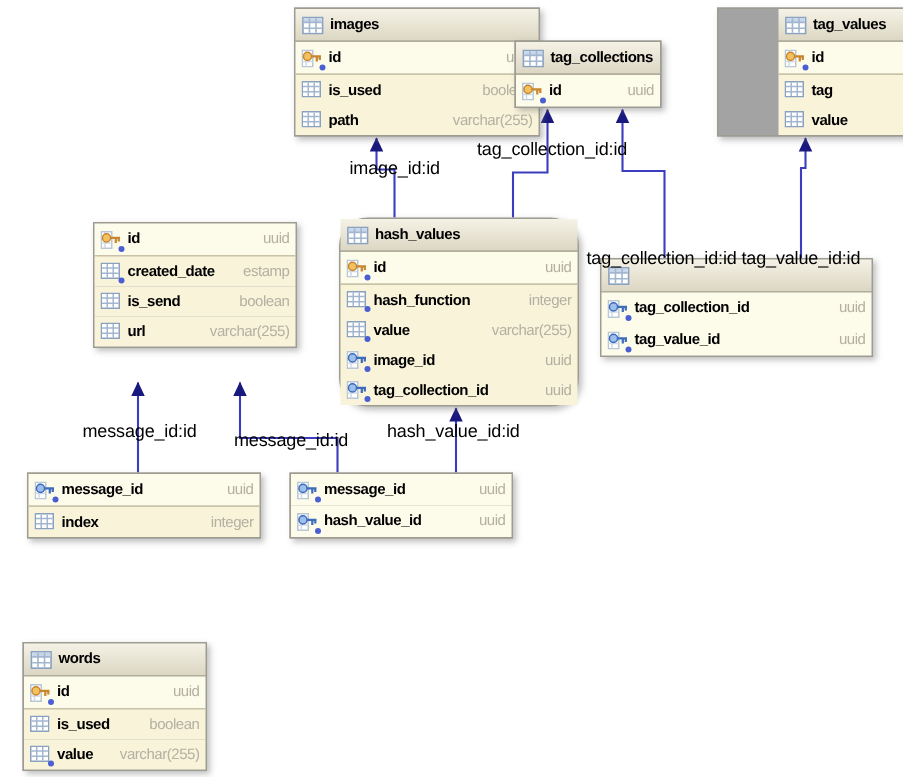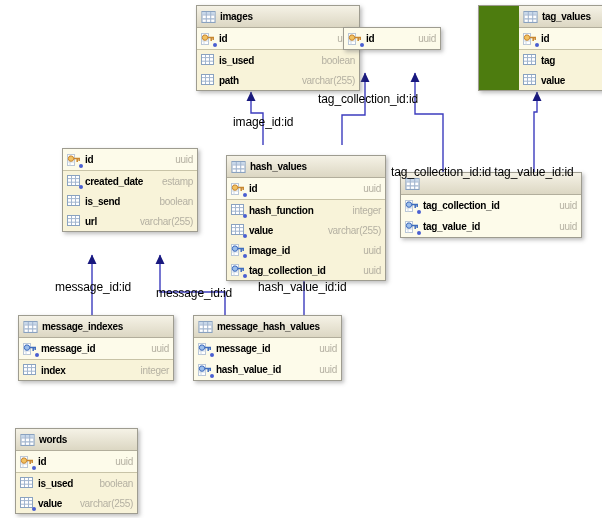--- a/index.html
+++ b/index.html
@@ -2,21 +2,21 @@
 <html><head>
 <meta charset="utf-8">
 <style>
   html,body { margin:0; padding:0; background:#ffffff; }
   .canvas {
     position:relative; width:602px; height:518px; background:#ffffff;
     font-family:"Liberation Sans", sans-serif; overflow:hidden;
   }
   svg.wires { position:absolute; left:0; top:0; pointer-events:none; }
   .tbl {
-    position:absolute; border:1px solid #9e9c90; background:#4d7c0f;
+    position:absolute; border:1px solid #9e9c90; background:#a3a3a3;
     box-shadow:2px 2px 4px rgba(110,110,110,0.45);
     font-size:10px; color:#000;
   }
   .tbl-h {
     height:21px; display:flex; align-items:center; gap:4px; padding:0 4px;
     background:linear-gradient(#f5f2e6, #dcd7c3);
     border-bottom:1px solid #b2ae9c;
     font-weight:bold; letter-spacing:-0.3px; white-space:nowrap; overflow:hidden;
   }
   .row {
@@ -98,20 +98,30 @@
             <svg width="13" height="11" viewBox="0 0 13 11">
               <rect x="0.5" y="0.5" width="12" height="10" fill="#ffffff" stroke="#8aa2c0"></rect>
               <path d="M4.5,1 V10 M8.5,1 V10 M1,3.6 H12 M1,7.2 H12" stroke="#a3b6cf" fill="none"></path>
             </svg>
           </span>
           <span class="cname">path</span>
           <span class="ctype">varchar(255)</span>
         </div>
       </div>
       <div class="tbl" style="left: 343px; top: 27px; width: 96px;">
+        <div class="tbl-h">
+          <span class="iconwrap">
+            <svg width="15" height="12" viewBox="0 0 13 11">
+              <rect x="0.5" y="0.5" width="12" height="10" fill="#ffffff" stroke="#8aa2c0"></rect>
+              <rect x="1" y="1" width="11" height="2.4" fill="#c7d7ea"></rect>
+              <path d="M4.5,1 V10 M8.5,1 V10 M1,3.6 H12 M1,7.2 H12" stroke="#a3b6cf" fill="none"></path>
+            </svg>
+          </span>
+          <span>tag_collections</span>
+        </div>
         <div class="row pk">
           <span class="iconwrap">
             <svg width="14" height="12" viewBox="0 0 14 12">
               <rect x="0.5" y="0.5" width="7" height="11" fill="#ffffff" stroke="#b9c6d6"></rect>
               <path d="M3,0.5 V11.5 M0.5,4 H7.5 M0.5,8 H7.5" stroke="#cfd9e4" fill="none"></path>
               <circle cx="4" cy="4.6" r="2.7" fill="#f2c261" stroke="#c8862f"></circle>
               <path d="M6.6,4.6 H13 M10.2,4.6 V8 M12.2,4.6 V7" stroke="#c8862f" stroke-width="1.5" fill="none"></path>
             </svg>
             <span class="nn-dot"></span>
           </span>
@@ -203,21 +213,21 @@
           <span class="iconwrap">
             <svg width="13" height="11" viewBox="0 0 13 11">
               <rect x="0.5" y="0.5" width="12" height="10" fill="#ffffff" stroke="#8aa2c0"></rect>
               <path d="M4.5,1 V10 M8.5,1 V10 M1,3.6 H12 M1,7.2 H12" stroke="#a3b6cf" fill="none"></path>
             </svg>
           </span>
           <span class="cname">url</span>
           <span class="ctype">varchar(255)</span>
         </div>
       </div>
-      <div class="tbl" style="left: 226px; top: 155px; width: 158px;">
+      <div class="tbl" style="left: 226px; top: 145px; width: 158px; border-radius: 19px;">
         <div class="tbl-h">
           <span class="iconwrap">
             <svg width="15" height="12" viewBox="0 0 13 11">
               <rect x="0.5" y="0.5" width="12" height="10" fill="#ffffff" stroke="#8aa2c0"></rect>
               <rect x="1" y="1" width="11" height="2.4" fill="#c7d7ea"></rect>
               <path d="M4.5,1 V10 M8.5,1 V10 M1,3.6 H12 M1,7.2 H12" stroke="#a3b6cf" fill="none"></path>
             </svg>
           </span>
           <span>hash_values</span>
         </div>
@@ -314,30 +324,20 @@
               <circle cx="4" cy="4.6" r="2.7" fill="#9dbfea" stroke="#3e6cbd"></circle>
               <path d="M6.6,4.6 H13 M10.2,4.6 V8 M12.2,4.6 V7" stroke="#3e6cbd" stroke-width="1.5" fill="none"></path>
             </svg>
             <span class="nn-dot"></span>
           </span>
           <span class="cname">tag_value_id</span>
           <span class="ctype">uuid</span>
         </div>
       </div>
       <div class="tbl" style="left: 18px; top: 315px; width: 154px;">
-        <div class="tbl-h">
-          <span class="iconwrap">
-            <svg width="15" height="12" viewBox="0 0 13 11">
-              <rect x="0.5" y="0.5" width="12" height="10" fill="#ffffff" stroke="#8aa2c0"></rect>
-              <rect x="1" y="1" width="11" height="2.4" fill="#c7d7ea"></rect>
-              <path d="M4.5,1 V10 M8.5,1 V10 M1,3.6 H12 M1,7.2 H12" stroke="#a3b6cf" fill="none"></path>
-            </svg>
-          </span>
-          <span>message_indexes</span>
-        </div>
         <div class="row pk">
           <span class="iconwrap">
             <svg width="14" height="12" viewBox="0 0 14 12">
               <rect x="0.5" y="0.5" width="7" height="11" fill="#ffffff" stroke="#b9c6d6"></rect>
               <path d="M3,0.5 V11.5 M0.5,4 H7.5 M0.5,8 H7.5" stroke="#cfd9e4" fill="none"></path>
               <circle cx="4" cy="4.6" r="2.7" fill="#9dbfea" stroke="#3e6cbd"></circle>
               <path d="M6.6,4.6 H13 M10.2,4.6 V8 M12.2,4.6 V7" stroke="#3e6cbd" stroke-width="1.5" fill="none"></path>
             </svg>
             <span class="nn-dot"></span>
           </span>
@@ -349,30 +349,20 @@
             <svg width="13" height="11" viewBox="0 0 13 11">
               <rect x="0.5" y="0.5" width="12" height="10" fill="#ffffff" stroke="#8aa2c0"></rect>
               <path d="M4.5,1 V10 M8.5,1 V10 M1,3.6 H12 M1,7.2 H12" stroke="#a3b6cf" fill="none"></path>
             </svg>
           </span>
           <span class="cname">index</span>
           <span class="ctype">integer</span>
         </div>
       </div>
       <div class="tbl" style="left: 193px; top: 315px; width: 147px;">
-        <div class="tbl-h">
-          <span class="iconwrap">
-            <svg width="15" height="12" viewBox="0 0 13 11">
-              <rect x="0.5" y="0.5" width="12" height="10" fill="#ffffff" stroke="#8aa2c0"></rect>
-              <rect x="1" y="1" width="11" height="2.4" fill="#c7d7ea"></rect>
-              <path d="M4.5,1 V10 M8.5,1 V10 M1,3.6 H12 M1,7.2 H12" stroke="#a3b6cf" fill="none"></path>
-            </svg>
-          </span>
-          <span>message_hash_values</span>
-        </div>
         <div class="row pk">
           <span class="iconwrap">
             <svg width="14" height="12" viewBox="0 0 14 12">
               <rect x="0.5" y="0.5" width="7" height="11" fill="#ffffff" stroke="#b9c6d6"></rect>
               <path d="M3,0.5 V11.5 M0.5,4 H7.5 M0.5,8 H7.5" stroke="#cfd9e4" fill="none"></path>
               <circle cx="4" cy="4.6" r="2.7" fill="#9dbfea" stroke="#3e6cbd"></circle>
               <path d="M6.6,4.6 H13 M10.2,4.6 V8 M12.2,4.6 V7" stroke="#3e6cbd" stroke-width="1.5" fill="none"></path>
             </svg>
             <span class="nn-dot"></span>
           </span>
@@ -434,20 +424,20 @@
               <path d="M4.5,1 V10 M8.5,1 V10 M1,3.6 H12 M1,7.2 H12" stroke="#a3b6cf" fill="none"></path>
             </svg>
             <span class="nn-dot"></span>
           </span>
           <span class="cname">value</span>
           <span class="ctype">varchar(255)</span>
         </div>
       </div>
     </div>
   <div id="labels">
-      <div class="rel-label" style="left: 233px; top: 115px;">image_id:id</div>
+      <div class="rel-label" style="left: 233px; top: 105px;">image_id:id</div>
       <div class="rel-label" style="left: 318px; top: 92px;">tag_collection_id:id</div>
       <div class="rel-label" style="left: 391px; top: 129px; margin-top: 36px;">tag_collection_id:id tag_value_id:id</div>
       <div class="rel-label" style="left: 55px; top: 280px;">message_id:id</div>
       <div class="rel-label" style="left: 156px; top: 286px;">message_id:id</div>
       <div class="rel-label" style="left: 258px; top: 280px;">hash_value_id:id</div>
     </div>
 </div>
 
 </body></html>

